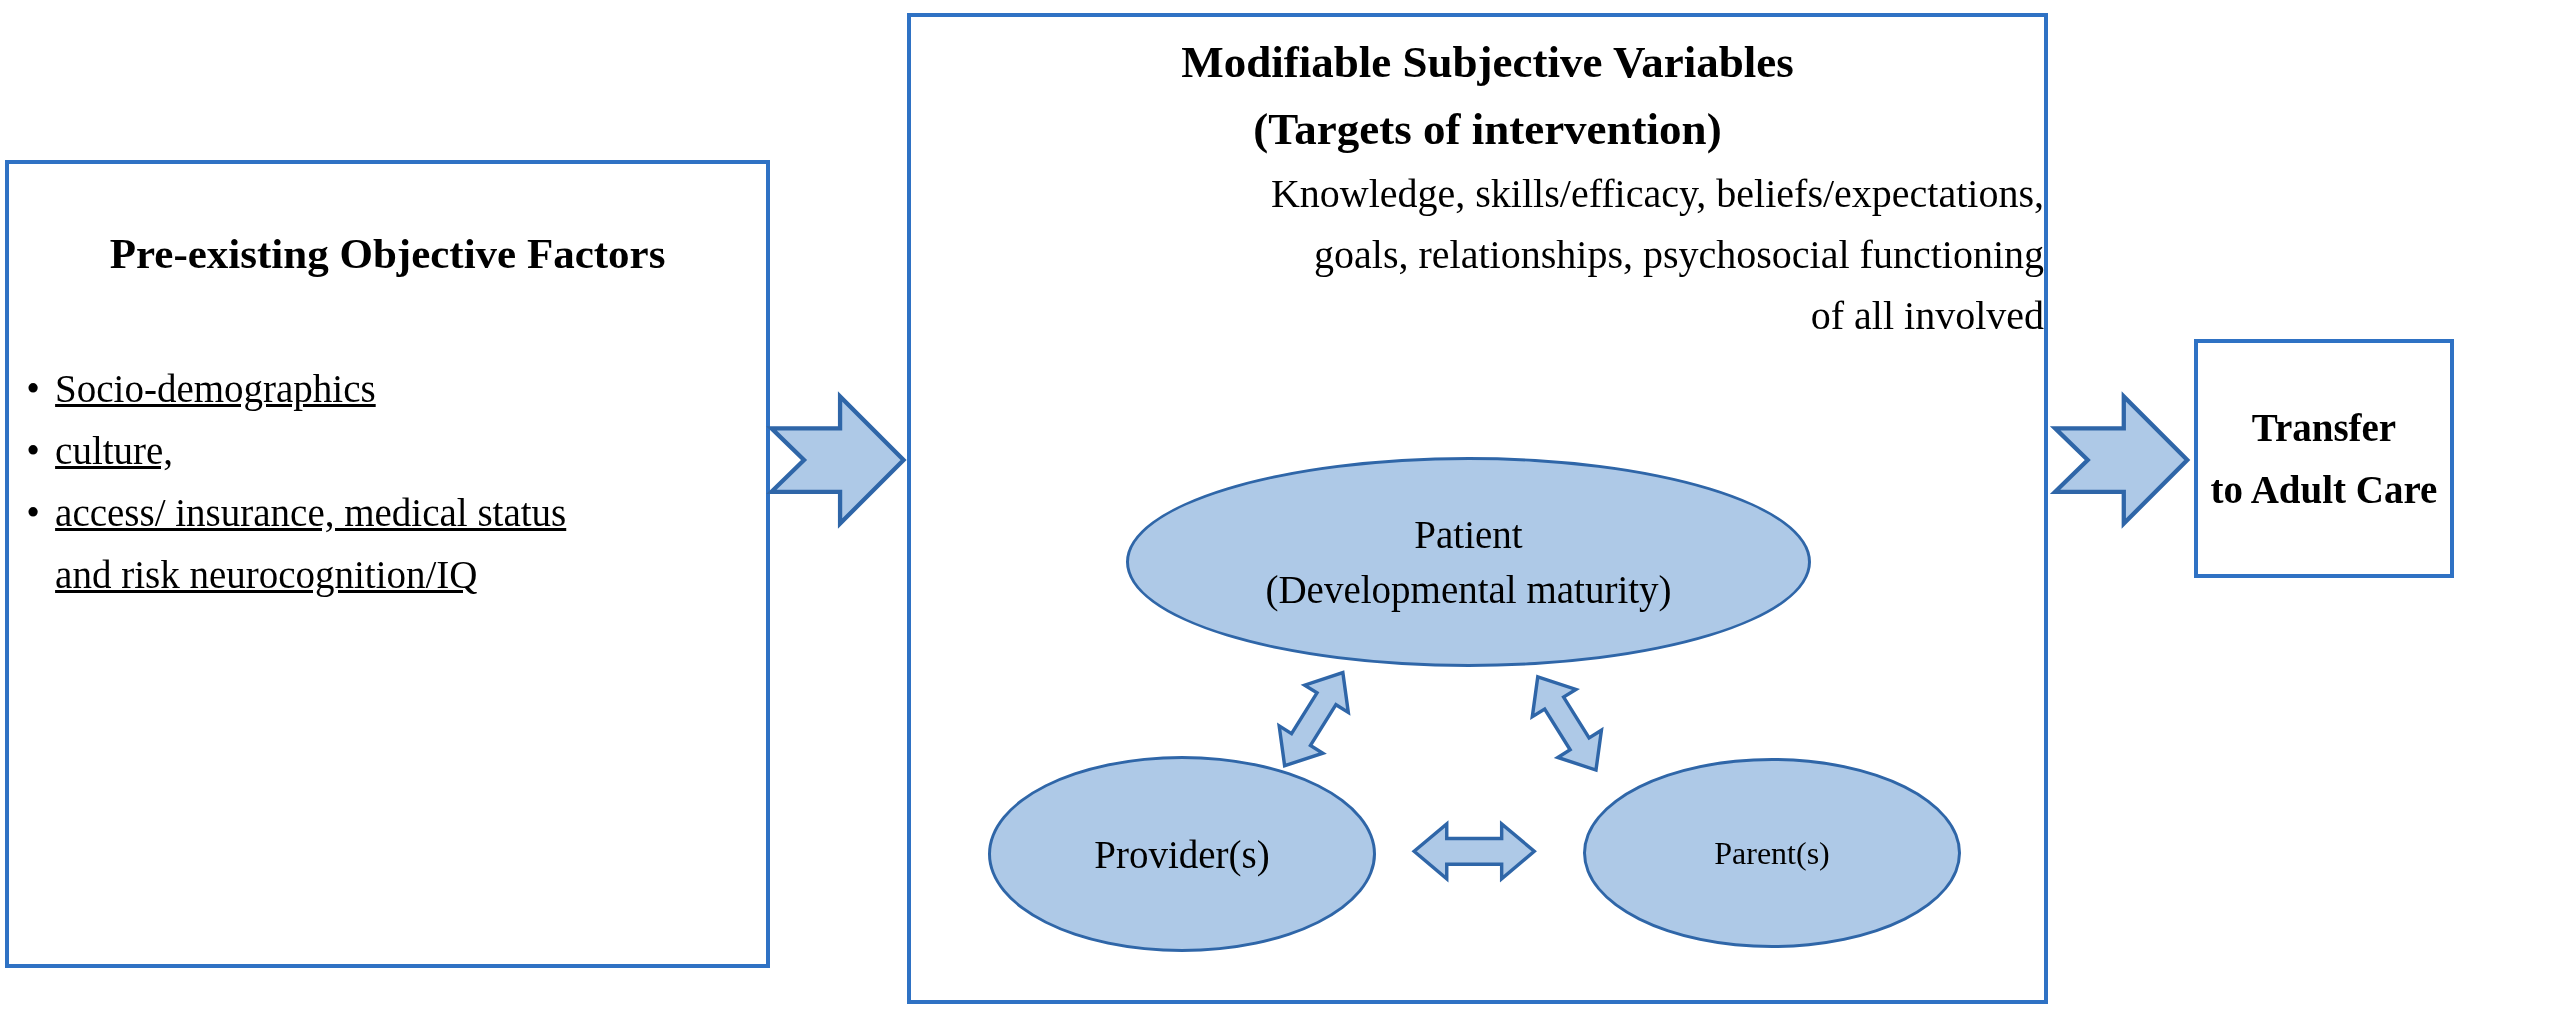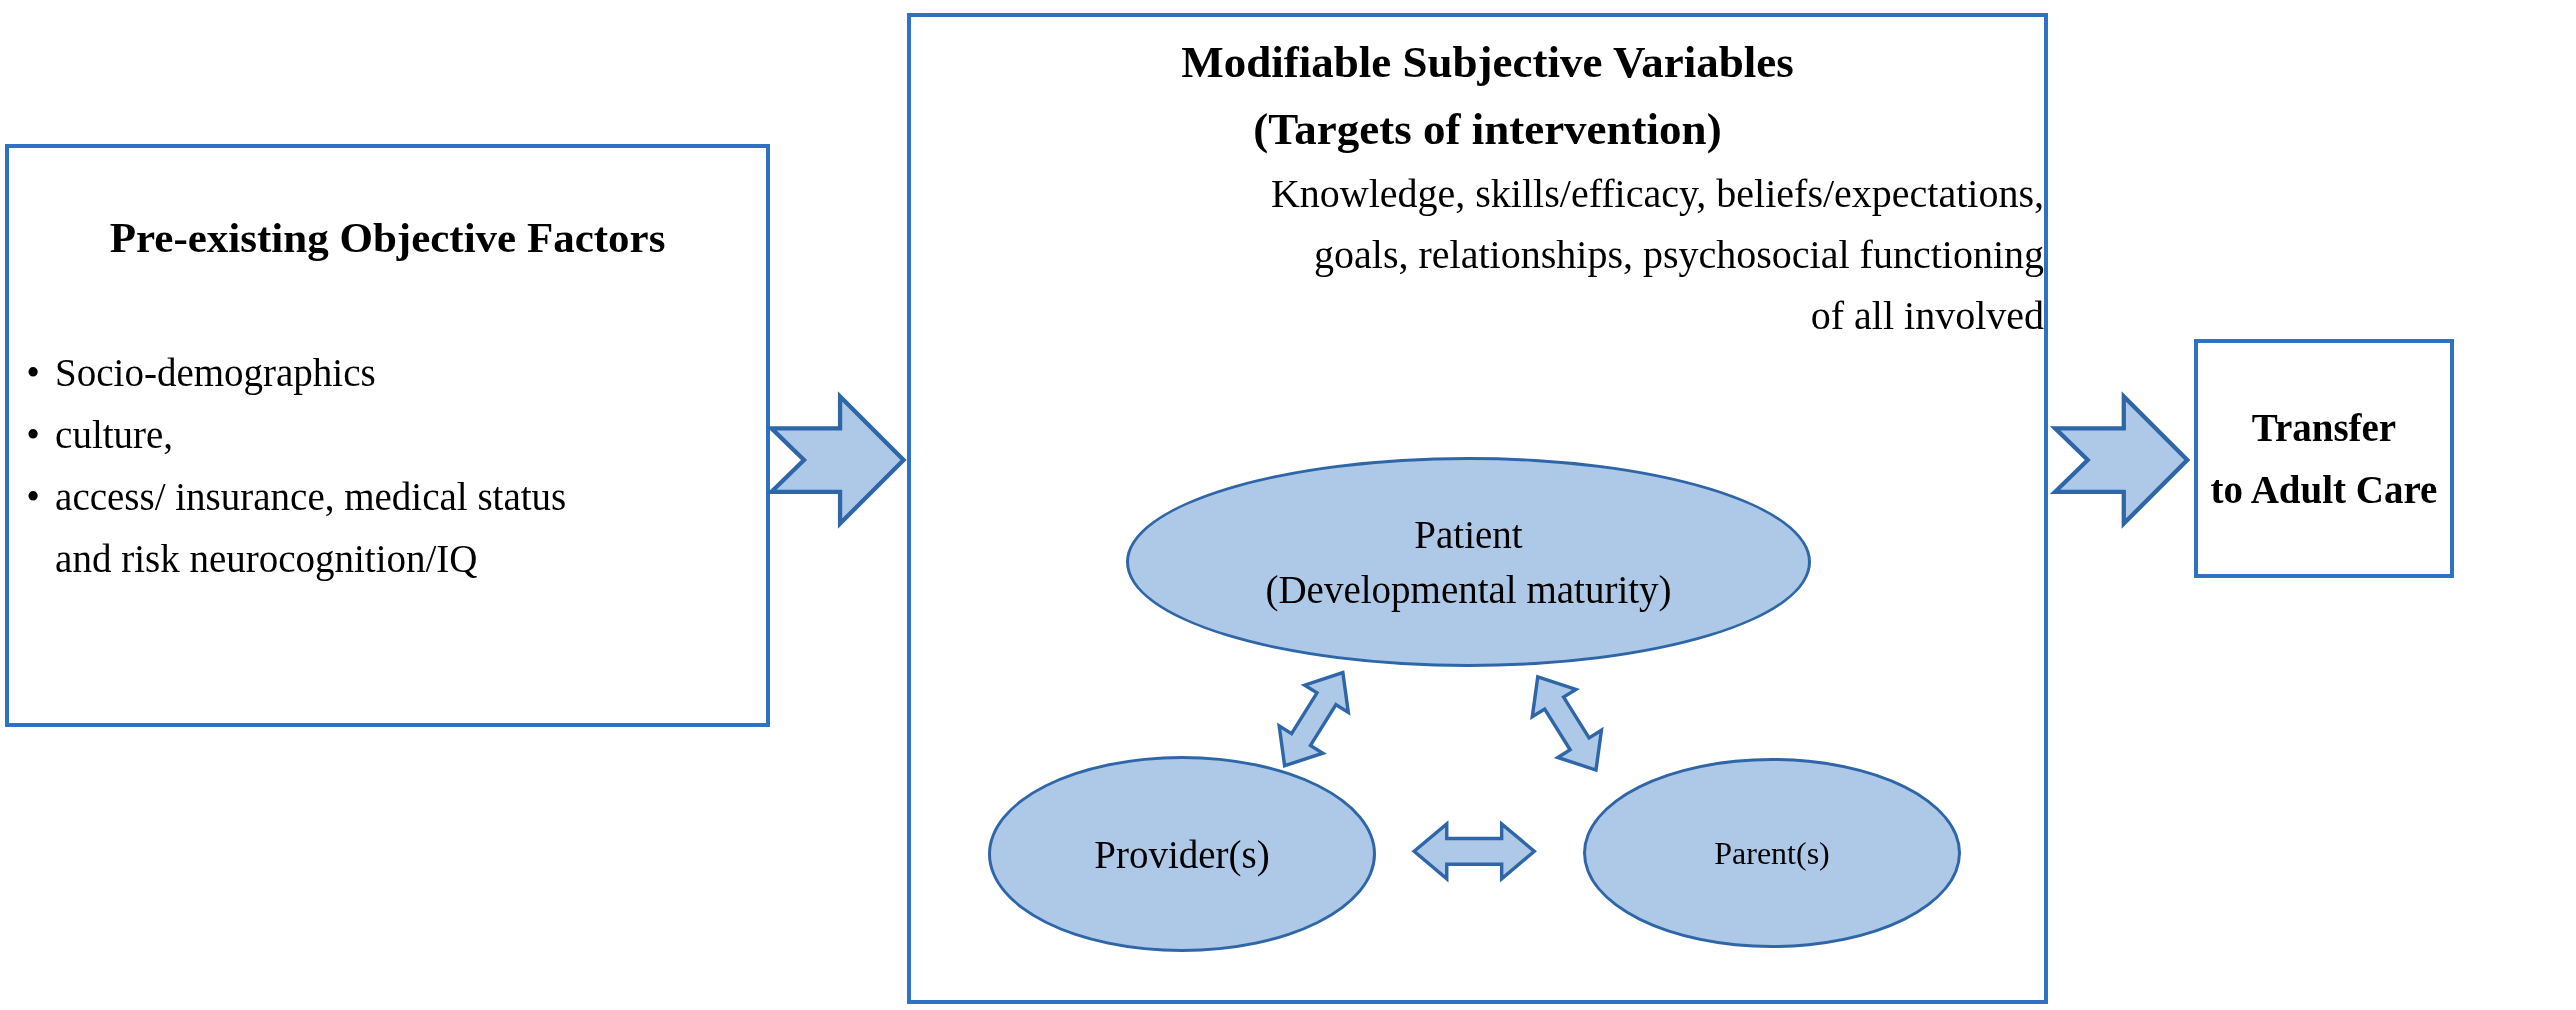--- a/index.html
+++ b/index.html
@@ -5,35 +5,35 @@
   html,body{margin:0;padding:0;}
   body{
     width:2576px;height:1011px;position:relative;background:#ffffff;
     font-family:"Liberation Serif","DejaVu Serif",serif;color:#000000;
     overflow:hidden;
   }
   .box{
     position:absolute;background:#ffffff;border:4.3px solid #2F72C4;
     box-sizing:border-box;
   }
-  #left-box{left:5.1px;top:144px;width:765px;height:583px;padding-top:60px;}
+  #left-box{left:5.1px;top:160px;width:765px;height:808px;padding-top:60px;}
   #middle-box{left:907px;top:13px;width:1141px;height:991px;padding-top:12px;padding-left:20px;}
   #right-box{
     left:2194px;top:339px;width:260px;height:239px;
     display:flex;flex-direction:column;align-items:center;justify-content:center;
   }
   .box-title{
     text-align:center;font-weight:bold;white-space:nowrap;
   }
   #left-box .box-title{font-size:43px;line-height:60px;}
   #middle-box .box-title{font-size:45px;line-height:67px;}
   #right-box .box-title{font-size:39px;line-height:62px;}
   ul.bullets{
     list-style:none;margin:74px 0 0 12px;padding:0;
-    font-size:39px;line-height:62px;
+    font-size:39px;line-height:62px;text-decoration:underline;
   }
   ul.bullets li{position:relative;padding-left:34px;width:558px;}
   ul.bullets li::before{content:"\2022";position:absolute;left:5.1px;}
   .description{
     text-align:right;font-size:40px;line-height:61px;
   }
   .description div{white-space:nowrap;}
   .ellipse{
     position:absolute;background:#AEC9E7;border:3.4px solid #2F66A8;
     border-radius:50%;box-sizing:border-box;

